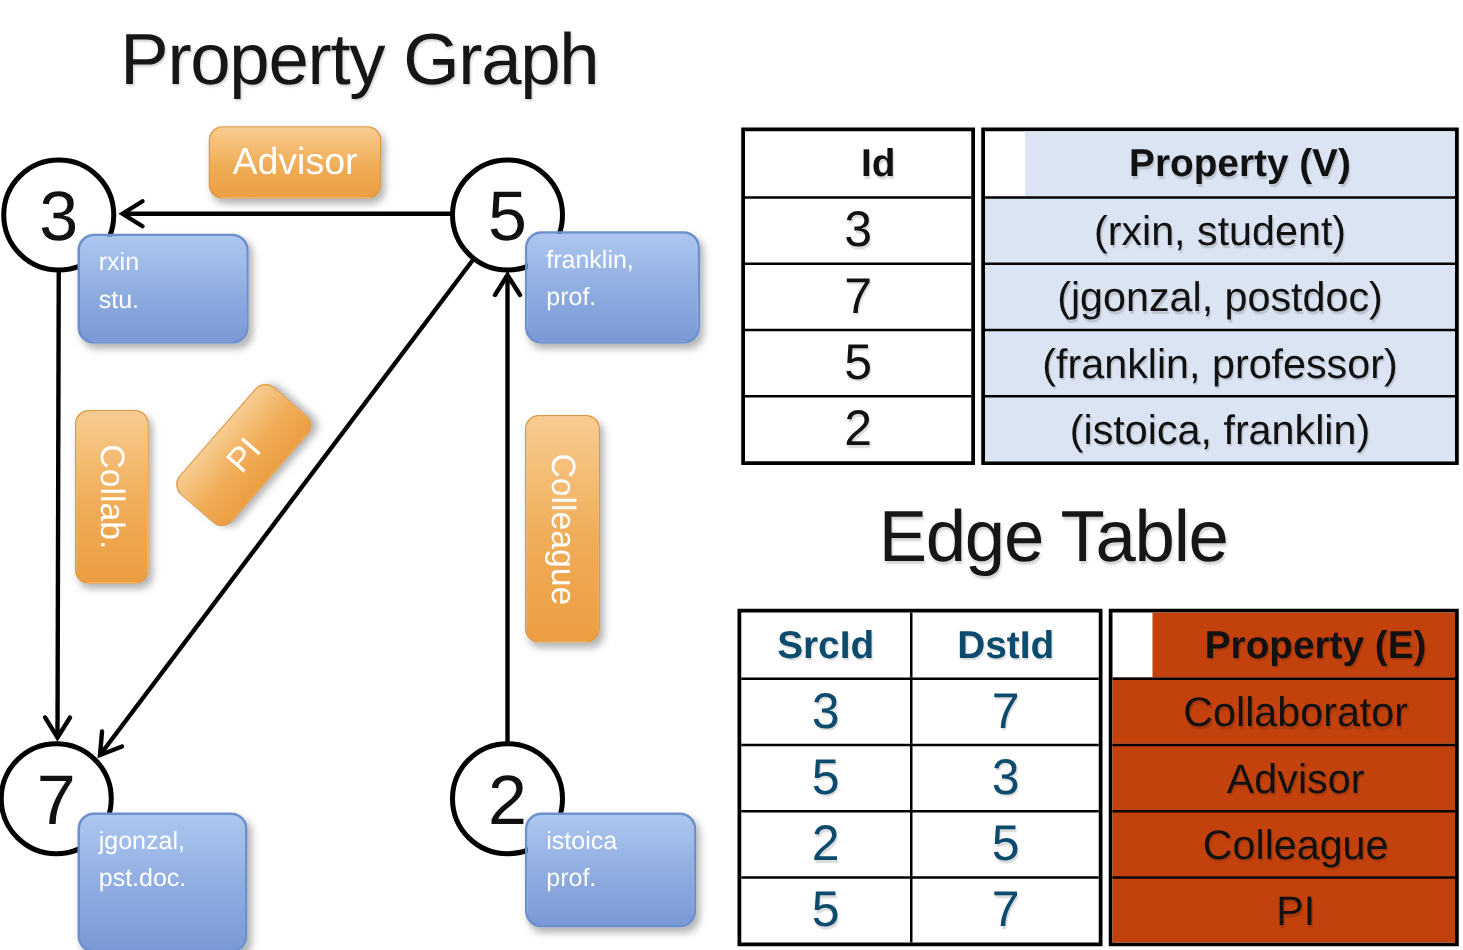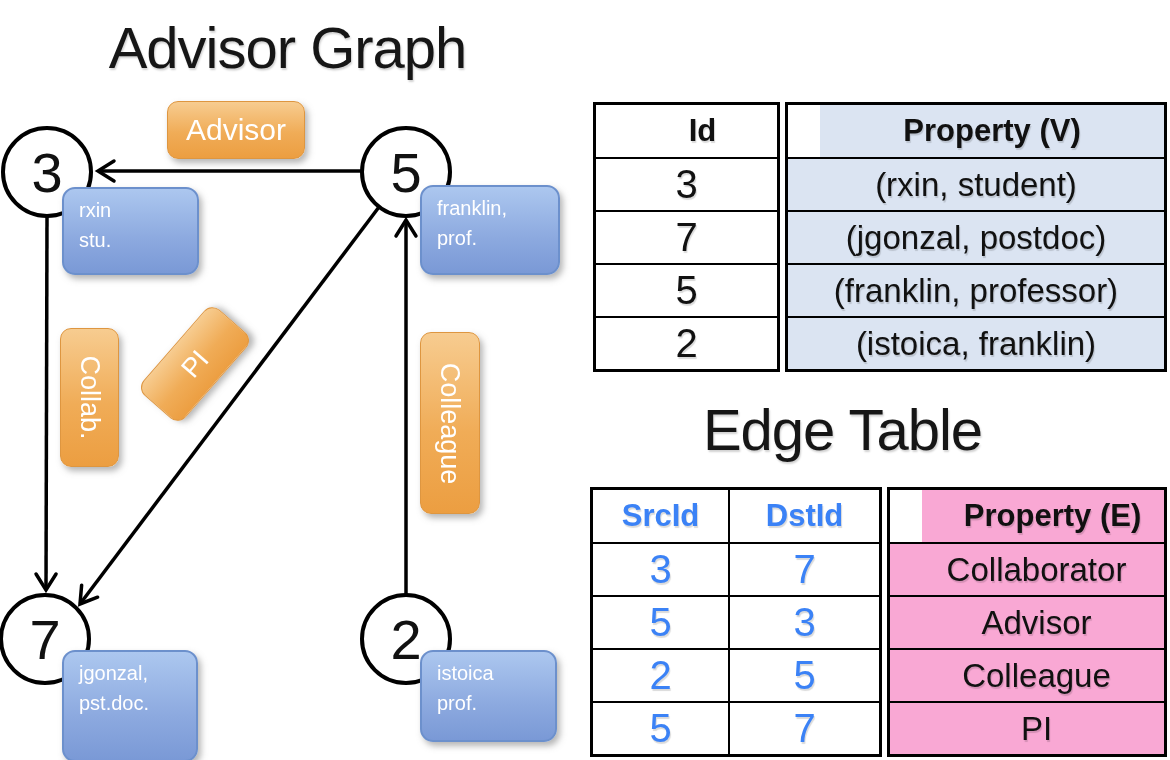--- a/index.html
+++ b/index.html
@@ -52,44 +52,44 @@
   }
   .tbl .cell{
     flex:1;display:flex;align-items:center;justify-content:center;
     font-size:33px;color:#111;border-top:2.5px solid #000;
     text-shadow:1px 2px 1px rgba(0,0,0,0.15);white-space:nowrap;
   }
   .tbl .cell:first-child{border-top:none;margin-left:32px;}
   .tbl .cell.hdr{flex:0 0 52px;font-weight:bold;font-size:31px;}
   .tbl .cell.num{font-size:40px;}
   .bluefill{background:#DBE4F2;}
-  .orangefill{background:#f9a8d4;padding-left:19px;}
+  .orangefill{background:#c2410c;padding-left:19px;}
 
   #vt-id{left:593px;top:102px;width:187px;height:270px;}
   #vt-prop{left:785px;top:102px;width:382px;height:270px;}
   #et-prop{left:887px;top:487px;width:280px;height:270px;}
 
   .grid2{
     position:absolute;box-sizing:border-box;border:3px solid #000;background:#fff;
     display:grid;grid-template-columns:135px 1fr;grid-template-rows:52px repeat(4,1fr);
   }
   #et-srcdst{left:590px;top:487px;width:292px;height:270px;}
   .grid2 .cell{
-    display:flex;align-items:center;justify-content:center;font-size:40px;color:#3b82f6;
+    display:flex;align-items:center;justify-content:center;font-size:40px;color:#0c4a6e;
     border-top:2.5px solid #000;text-shadow:1px 2px 1px rgba(0,0,0,0.15);
   }
   .grid2 .cell.r0{border-top:none;font-weight:bold;font-size:31px;}
   .grid2 .cell.c1{border-left:2.5px solid #000;}
 </style>
 </head>
 <body>
 
 <div class="stage">
 
-  <div class="title" id="graph-title">Advisor Graph</div>
+  <div class="title" id="graph-title">Property Graph</div>
   <div class="title" id="edge-title">Edge Table</div>
 
   <svg class="graph" width="585" height="760" viewBox="0 0 585 760">
     <defs>
       <marker id="arrow" markerUnits="userSpaceOnUse" orient="auto" markerWidth="40" markerHeight="40" refX="0" refY="0" viewBox="-20 -20 40 40">
         <path d="M-16,-10 L0,0 L-16,10" fill="none" stroke="#000" stroke-width="3.5" stroke-linecap="round"></path>
       </marker>
     </defs>
 
     <line x1="362" y1="171" x2="98" y2="171" stroke="#000" stroke-width="3.5" marker-end="url(#arrow)"></line>

